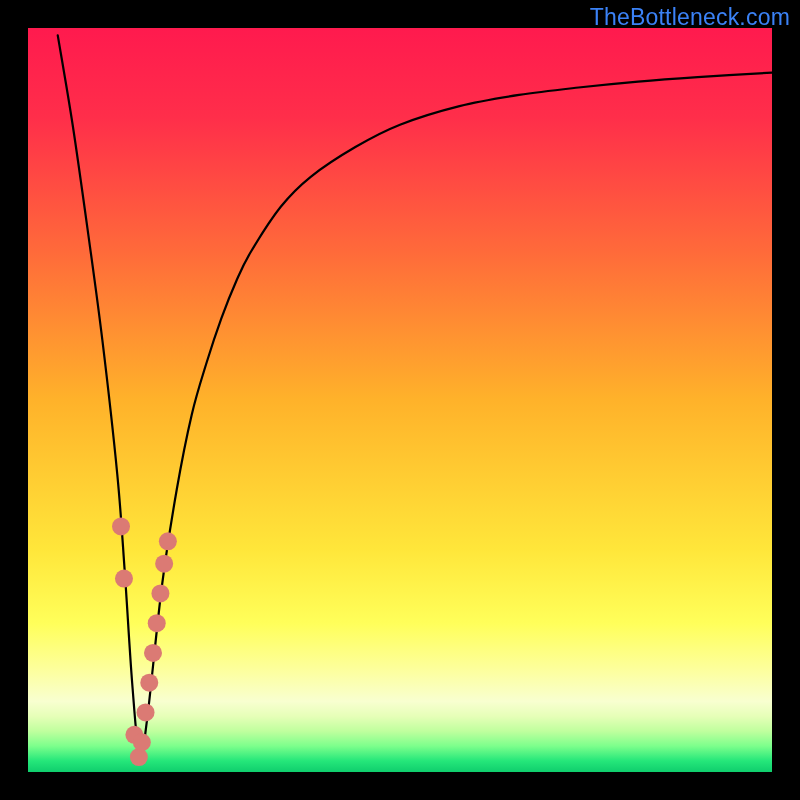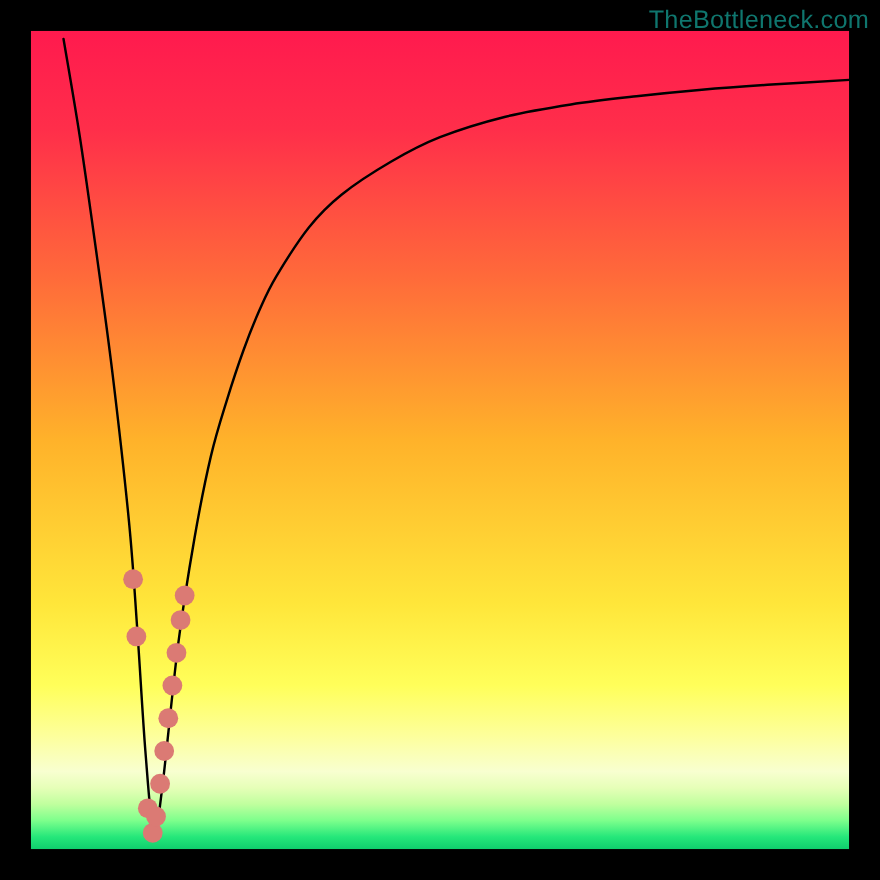--- a/index.html
+++ b/index.html
@@ -23,21 +23,21 @@
     position: absolute;
     left: 0;
     top: 0;
     width: 744px;
     height: 744px;
   }
   .watermark {
     position: absolute;
     top: 4px;
     right: 10px;
-    color: #0f766e;
+    color: #3b82f6;
     font-size: 23px;
     font-weight: 400;
     letter-spacing: 0.2px;
     user-select: none;
     pointer-events: none;
   }
 </style>
 </head>
 <body>
 

